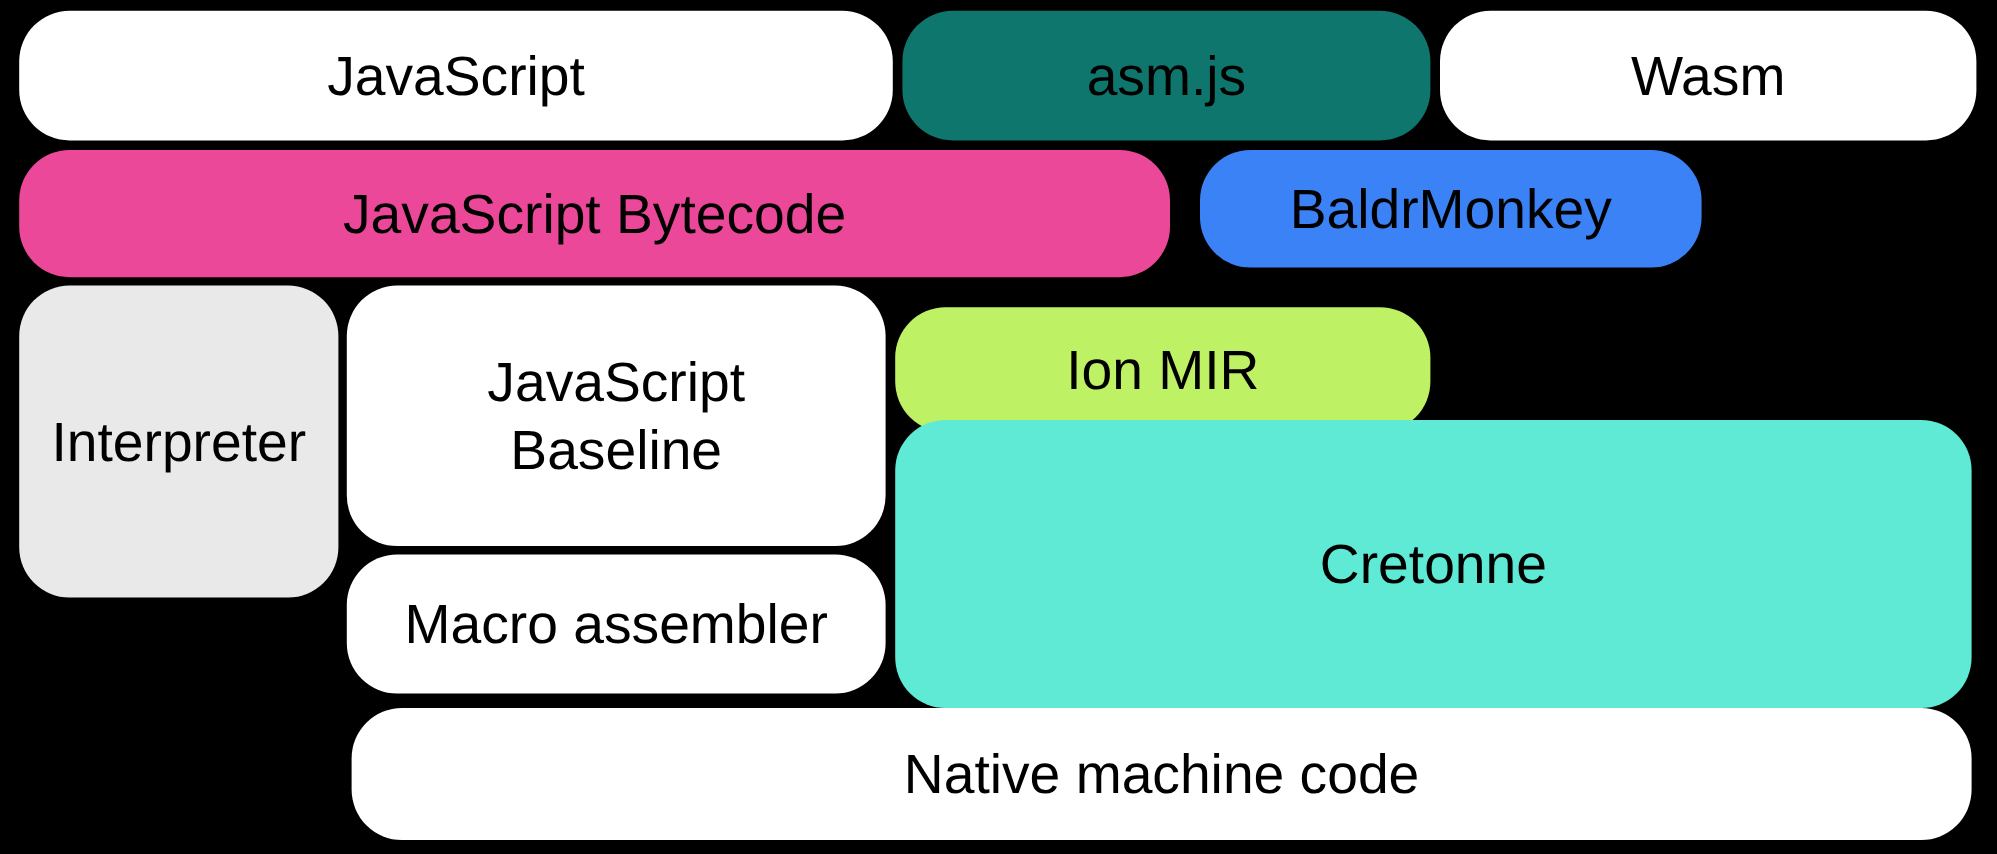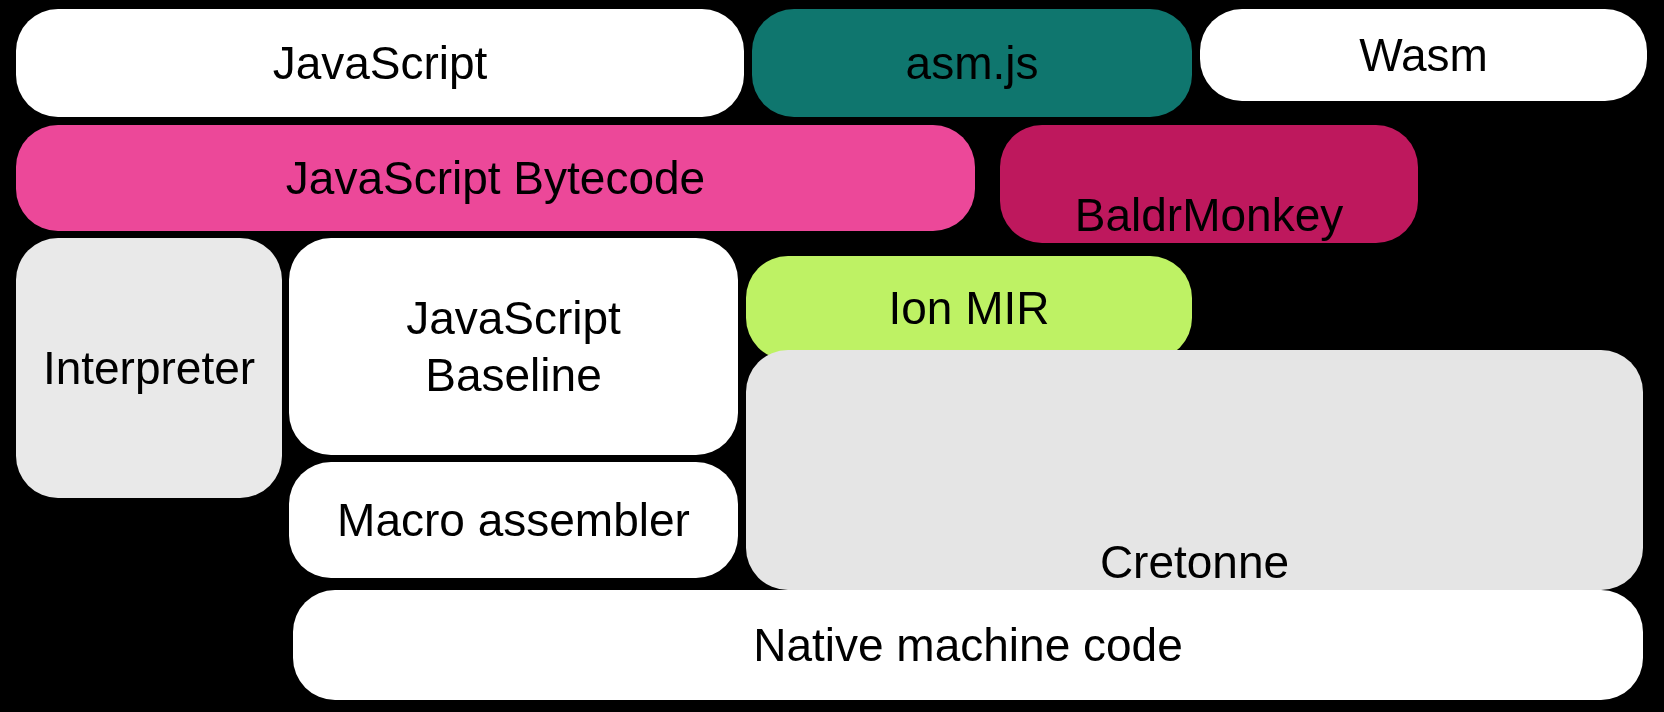--- a/index.html
+++ b/index.html
@@ -36,40 +36,40 @@
 <body>
 
 <div class="canvas" style="background: rgb(0, 0, 0);">
 
 <div class="box" style="left: 16px; top: 9px; width: 728px; height: 108px; background: rgb(255, 255, 255); color: rgb(0, 0, 0);">
       <div class="box-label">JavaScript</div>
     </div>
     <div class="box" style="left: 752px; top: 9px; width: 440px; height: 108px; background: #0f766e; color: rgb(0, 0, 0);">
       <div class="box-label">asm.js</div>
     </div>
-    <div class="box" style="left: 1200px; top: 9px; width: 447px; height: 92px; background: rgb(255, 255, 255); color: rgb(0, 0, 0);">
+    <div class="box" style="left: 1200px; top: 9px; width: 447px; height: 108px; background: rgb(255, 255, 255); color: rgb(0, 0, 0);">
       <div class="box-label">Wasm</div>
     </div>
     <div class="box" style="left: 16px; top: 125px; width: 959px; height: 106px; background: #ec4899; color: rgb(0, 0, 0);">
       <div class="box-label">JavaScript Bytecode</div>
     </div>
-    <div class="box" style="left: 1000px; top: 125px; width: 418px; height: 118px; background: #be185d; color: rgb(0, 0, 0); justify-content: flex-end;">
+    <div class="box" style="left: 1000px; top: 125px; width: 418px; height: 98px; background: #3b82f6; color: rgb(0, 0, 0);">
       <div class="box-label">BaldrMonkey</div>
     </div>
     <div class="box" style="left: 16px; top: 238px; width: 266px; height: 260px; background: rgb(233, 233, 233); color: rgb(0, 0, 0);">
       <div class="box-label">Interpreter</div>
     </div>
     <div class="box" style="left: 289px; top: 238px; width: 449px; height: 217px; background: rgb(255, 255, 255); color: rgb(0, 0, 0);">
       <div class="box-label">JavaScript</div>
       <div class="box-label">Baseline</div>
     </div>
     <div class="box" style="left: 746px; top: 256px; width: 446px; height: 104px; background: #bef264; color: rgb(0, 0, 0);">
       <div class="box-label">Ion MIR</div>
     </div>
-    <div class="box" style="left: 746px; top: 350px; width: 897px; height: 240px; background: #e5e5e5; color: rgb(0, 0, 0); justify-content: flex-end;">
+    <div class="box" style="left: 746px; top: 350px; width: 897px; height: 240px; background: #5eead4; color: rgb(0, 0, 0);">
       <div class="box-label">Cretonne</div>
     </div>
     <div class="box" style="left: 289px; top: 462px; width: 449px; height: 116px; background: rgb(255, 255, 255); color: rgb(0, 0, 0);">
       <div class="box-label">Macro assembler</div>
     </div>
     <div class="box" style="left: 293px; top: 590px; width: 1350px; height: 110px; background: rgb(255, 255, 255); color: rgb(0, 0, 0);">
       <div class="box-label">Native machine code</div>
     </div>
   </div>
 

